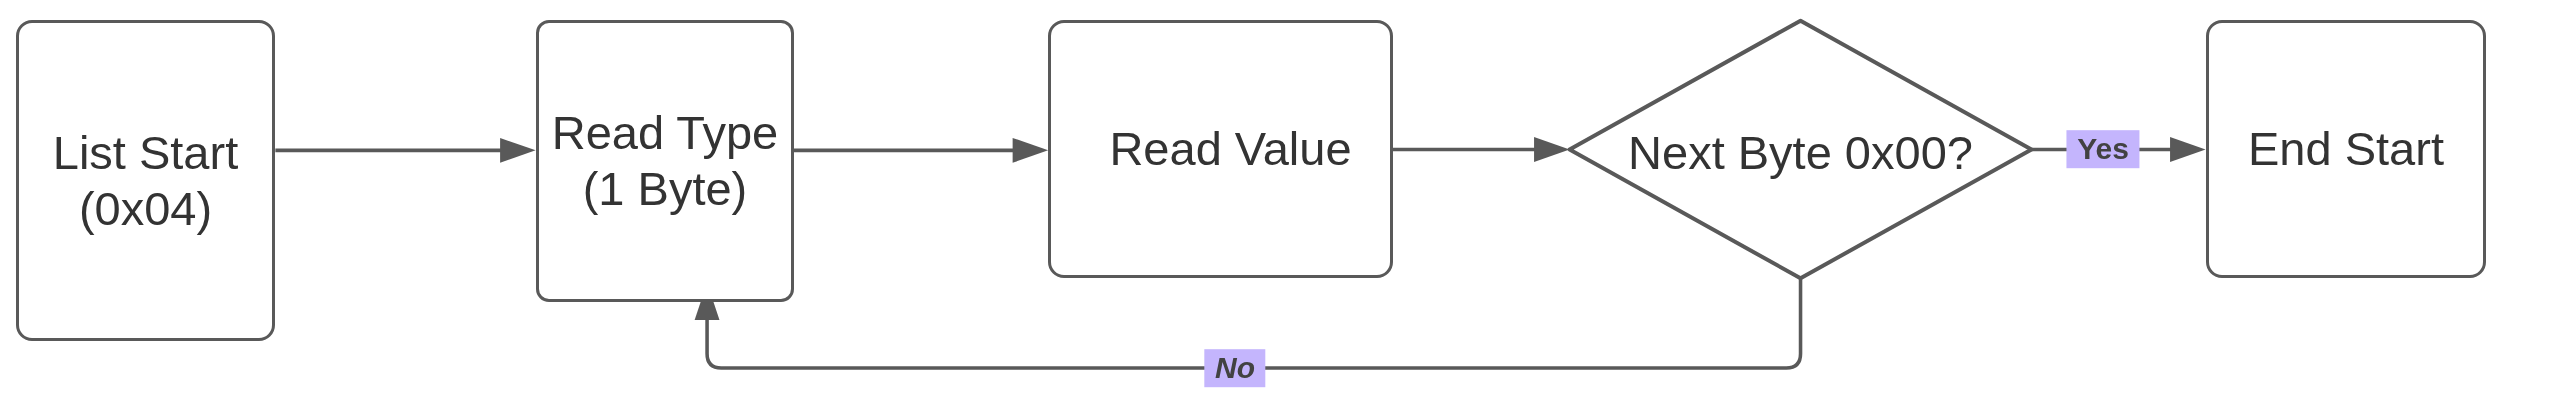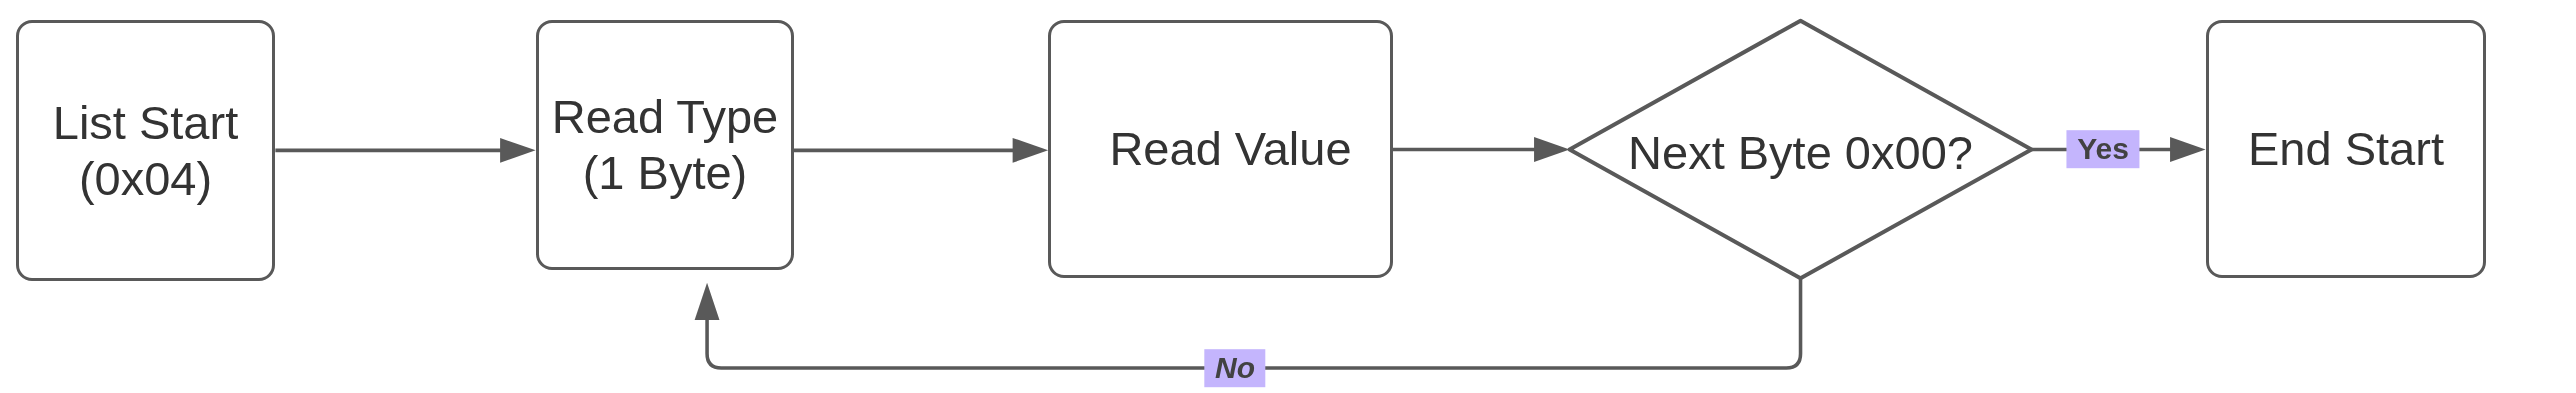--- a/index.html
+++ b/index.html
@@ -87,26 +87,26 @@
       <g>
         <path d="M 2027 313 L 2027 398 Q 2027 414 2011 414 L 828 414 Q 812 414 812 398 L 812 398 L 796 398" style="display:none"></path>
         <path d="M 2027 313 L 2027 398 Q 2027 414 2011 414 L 812 414 Q 796 414 796 398 L 796 358"></path>
         <polygon points="796,318 782,360 810,360" fill="#595959" stroke="none"></polygon>
       </g>
 
       <path d="M 1767 168 L 2027 23 L 2287 168 L 2027 313 Z" fill="#ffffff" stroke="#595959" stroke-width="4.5" stroke-linejoin="round"></path>
     </g>
   </svg>
 
-  <div class="node rect-node" style="left:16px; top:20.4px; width:259px; height:261px;">
+  <div class="node rect-node" style="left:16px; top:20.4px; width:259px; height:321px;">
     <span class="label">List Start
 (0x04)</span>
   </div>
 
-  <div class="node rect-node" style="left:536px; top:20.4px; width:258px; height:250px;">
+  <div class="node rect-node" style="left:536px; top:20.4px; width:258px; height:282px;border-radius:13px;">
     <span class="label">Read Type
 (1 Byte)</span>
   </div>
 
   <div class="node rect-node" style="left:1048px; top:20.4px; width:345px; height:258px;padding-left:20px;">
     <span class="label">Read Value</span>
   </div>
 
   <div class="node diamond-node" style="left:1590px; top:24px; width:421px; height:258px;">
     <span class="label">Next Byte 0x00?</span>

